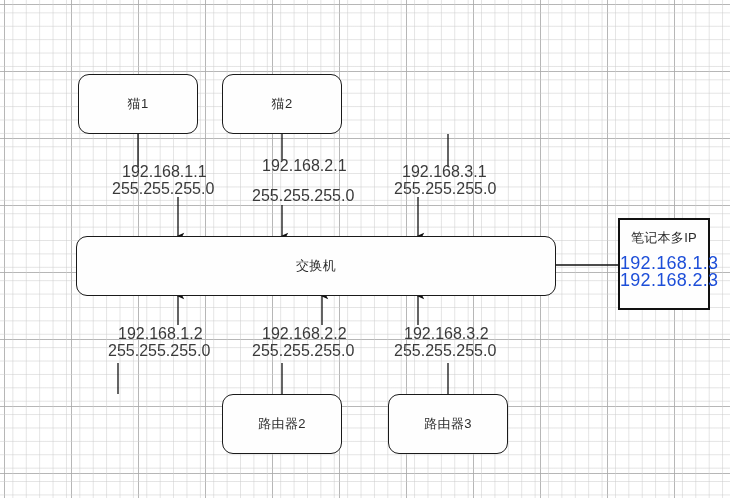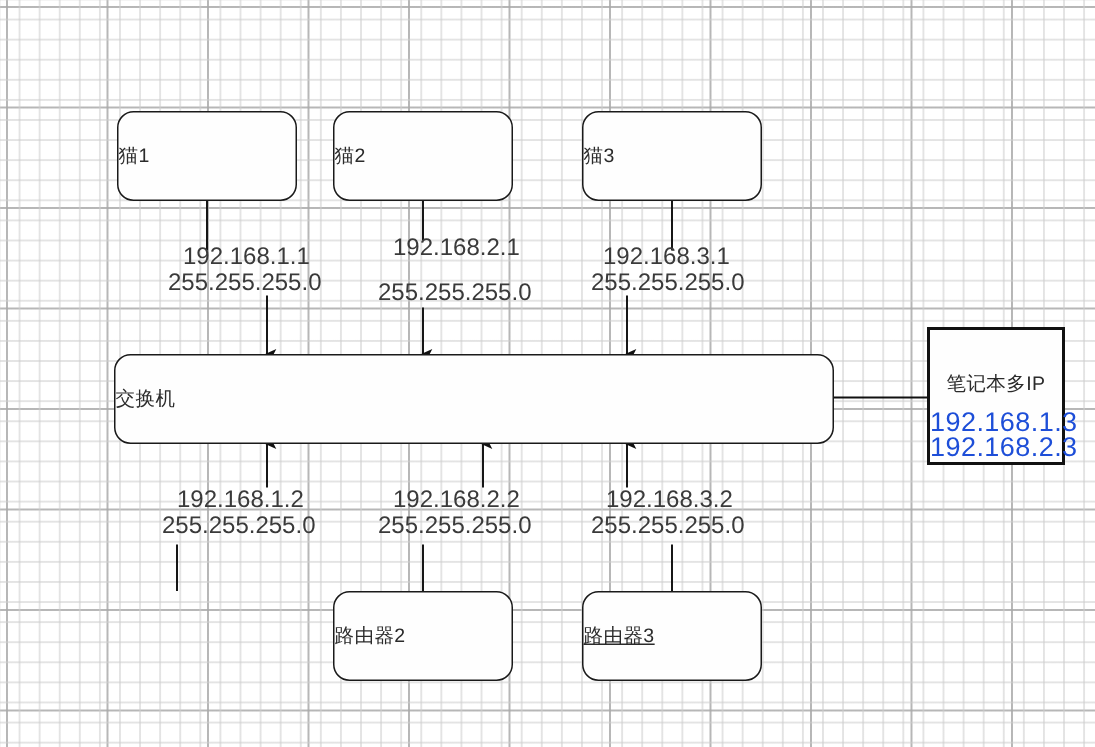--- a/index.html
+++ b/index.html
@@ -20,29 +20,29 @@
       linear-gradient(to bottom, rgba(170,170,170,.85) 1px, transparent 1px);
     background-size:13.4px 13.4px,13.4px 13.4px,67px 67px,67px 67px;
     background-position:-1px -1px,-1px -1px,4px 4px,4px 4px;
   }
   .node{
     position:absolute;
     box-sizing:border-box;
     background:#fefefe;
     border:1.4px solid #1a1a1a;
     border-radius:11px;
-    display:flex;align-items:center;
+    display:flex;align-items:center;justify-content:center;
     font-size:13px;color:#2b2b2b;
     letter-spacing:.3px;
   }
   .node.square{
     border-radius:0;
     border:2px solid #111111;
     display:block;
-    padding-top:27px;
+    padding-top:9px;
   }
   .laptop-title{
     text-align:center;font-size:13px;color:#2b2b2b;line-height:17px;
   }
   .laptop-ips{
     text-align:center;font-size:18px;color:#1d4ed8;line-height:17px;
     margin-top:9px;
   }
   .lbl{
     position:absolute;
@@ -91,23 +91,20 @@
 
     <line x1="618" y1="265" x2="539" y2="265" stroke="#111111" stroke-width="1.3" marker-end="url(#arrow-left)"></line>
   </svg>
 
   <div class="node" style="left:78px;top:74px;width:120px;height:60px;">
     <span>猫1</span>
   </div>
   <div class="node" style="left:222px;top:74px;width:120px;height:60px;">
     <span>猫2</span>
   </div>
-  <div class="node" style="left:388px;top:74px;width:120px;height:60px;">
-    <span>猫3</span>
-  </div>
 
   <div class="lbl" style="left:122px;top:164px;">192.168.1.1</div>
   <div class="lbl" style="left:112px;top:181px;">255.255.255.0</div>
 
   <div class="lbl" style="left:262px;top:158px;">192.168.2.1</div>
   <div class="lbl" style="left:252px;top:188px;">255.255.255.0</div>
 
   <div class="lbl" style="left:402px;top:164px;">192.168.3.1</div>
   <div class="lbl" style="left:394px;top:181px;">255.255.255.0</div>
 
@@ -128,17 +125,17 @@
 
   <div class="lbl" style="left:262px;top:326px;">192.168.2.2</div>
   <div class="lbl" style="left:252px;top:343px;">255.255.255.0</div>
 
   <div class="lbl" style="left:404px;top:326px;">192.168.3.2</div>
   <div class="lbl" style="left:394px;top:343px;">255.255.255.0</div>
 
   <div class="node" style="left:222px;top:394px;width:120px;height:60px;">
     <span>路由器2</span>
   </div>
-  <div class="node" style="left:388px;top:394px;width:120px;height:60px;text-decoration:underline;">
+  <div class="node" style="left:388px;top:394px;width:120px;height:60px;">
     <span>路由器3</span>
   </div>
 
 </div>
 
 </body></html>

